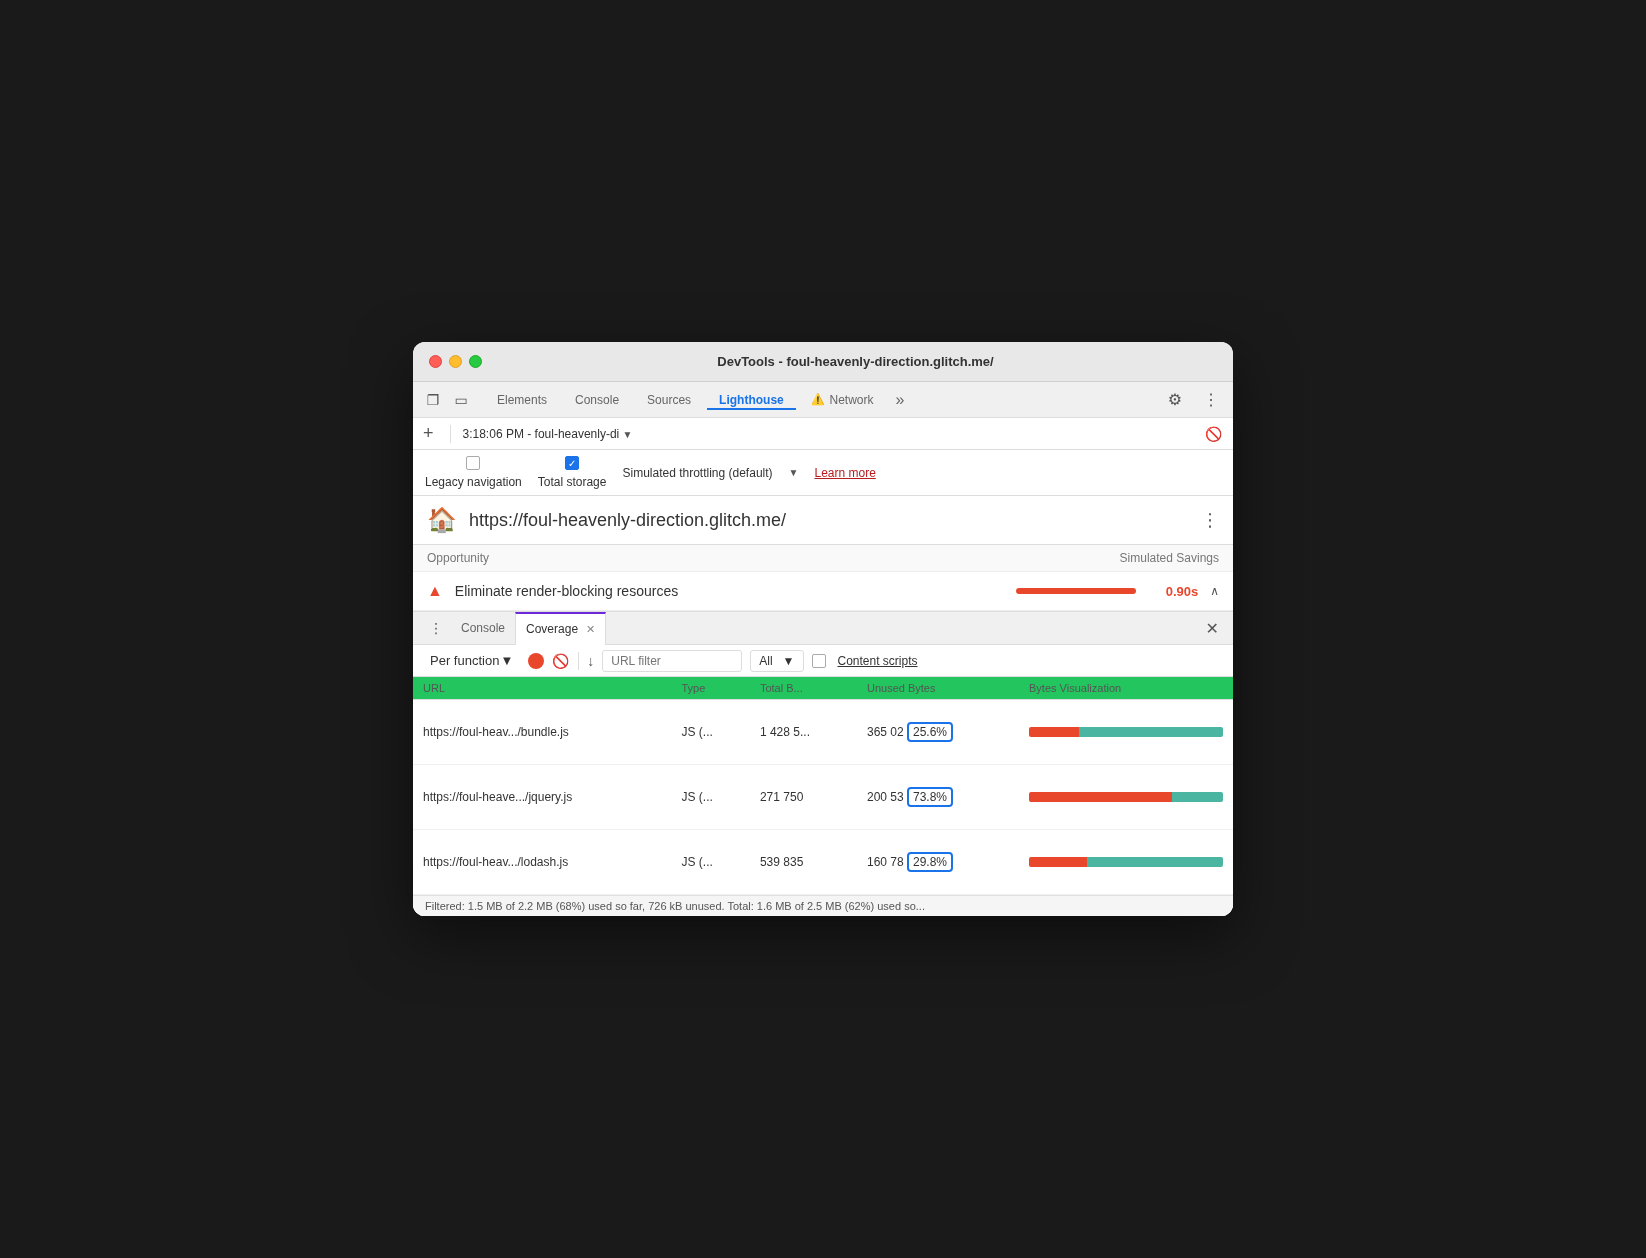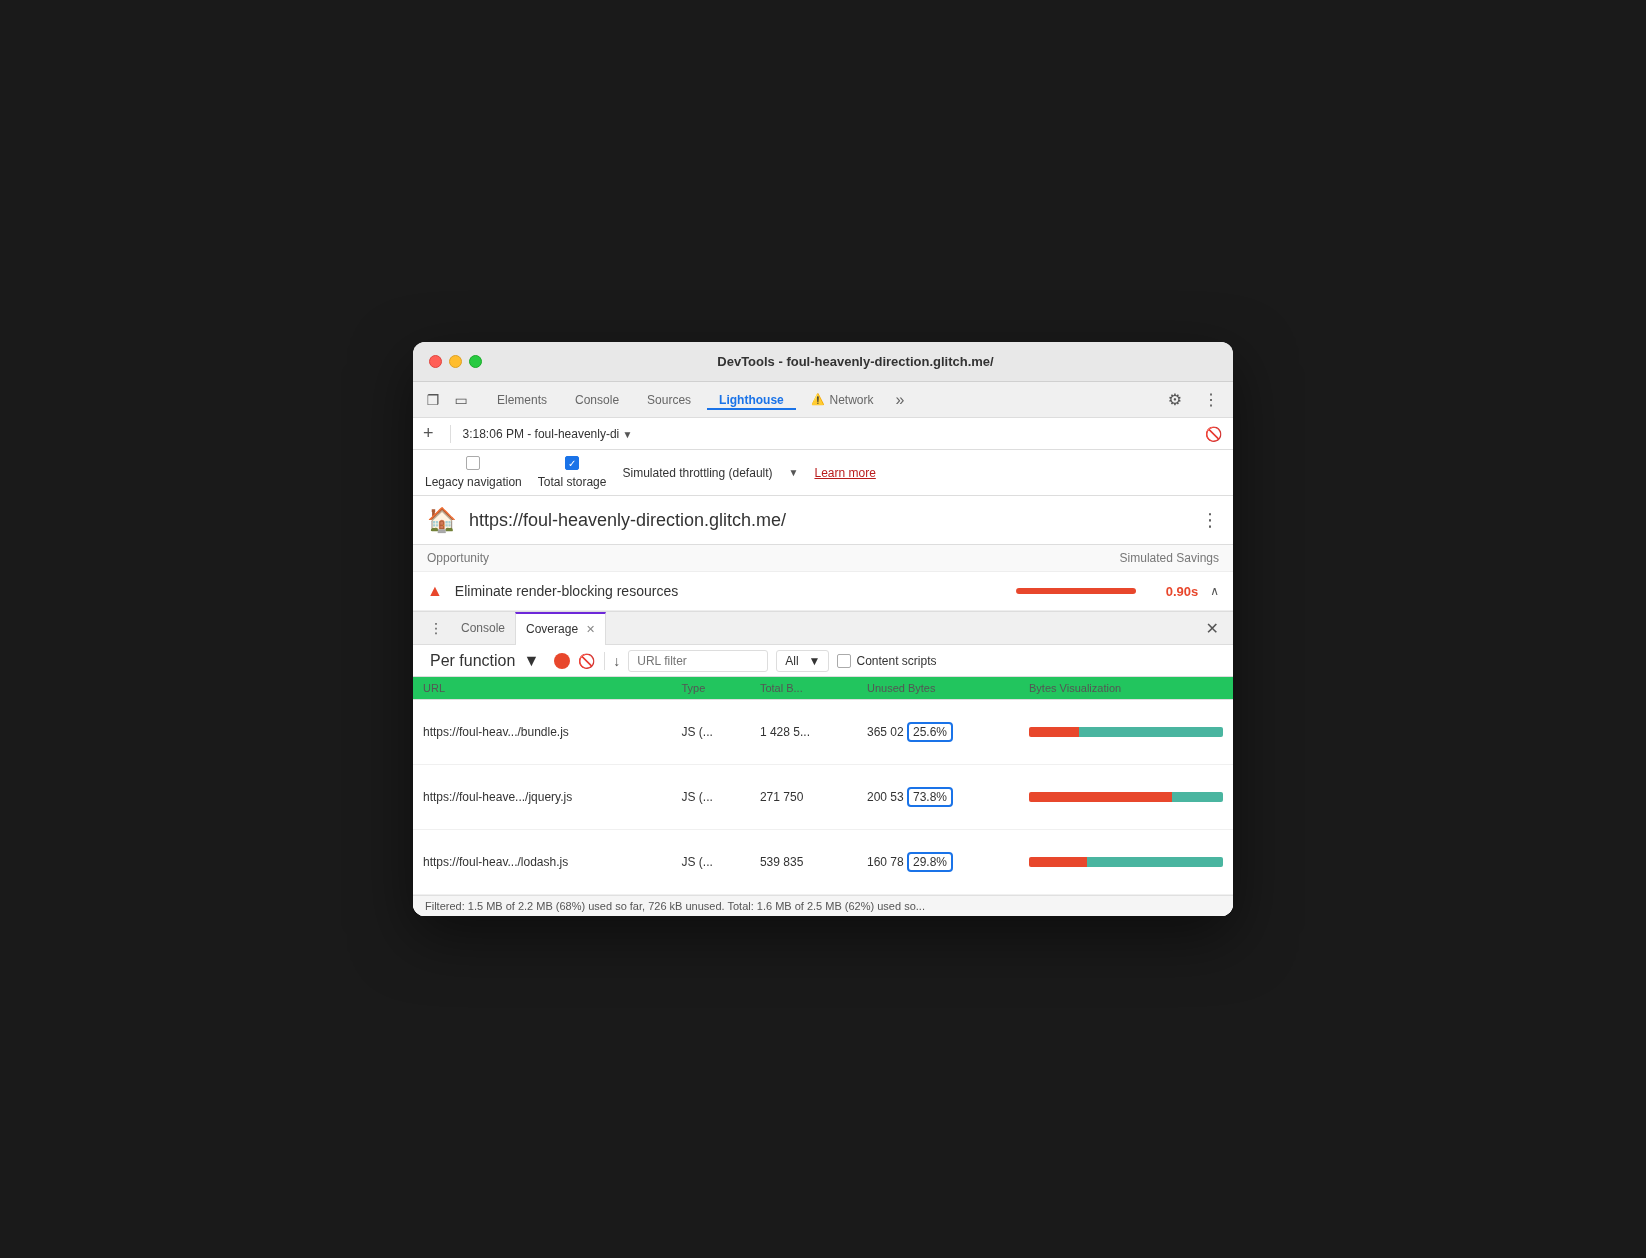--- a/index.html
+++ b/index.html
@@ -334,22 +334,22 @@
       align-items: center;
       padding: 5px 10px;
       border-bottom: 1px solid #ddd;
       background: #fff;
       gap: 8px;
       height: 32px;
     }
     .per-function-btn {
       display: flex;
       align-items: center;
-      gap: 8px;
-      font-size: 16px;
+      gap: 1px;
+      font-size: 13px;
       color: #333;
       cursor: pointer;
       padding: 3px 6px;
       border: 1px solid transparent;
       border-radius: 3px;
     }
     .record-btn {
       width: 16px;
       height: 16px;
       background: #e8472c;
@@ -394,24 +394,25 @@
       font-size: 12px;
       color: #333;
       border: 1px solid #ddd;
       border-radius: 3px;
       padding: 3px 8px;
       cursor: pointer;
     }
     .content-scripts-cb {
       display: flex;
       align-items: flex-end;
-      gap: 5px;
-      font-size: 12px;
-      color: #333;
-      cursor: pointer;
+      gap: 12px;
+      font-size: 12px;
+      color: #333;
+      cursor: pointer;
+      text-decoration: underline;
     }
     
     .cov-table {
       width: 100%;
       border-collapse: collapse;
       font-size: 12px;
     }
     .cov-table th {
       text-align: left;
       padding: 5px 10px;

